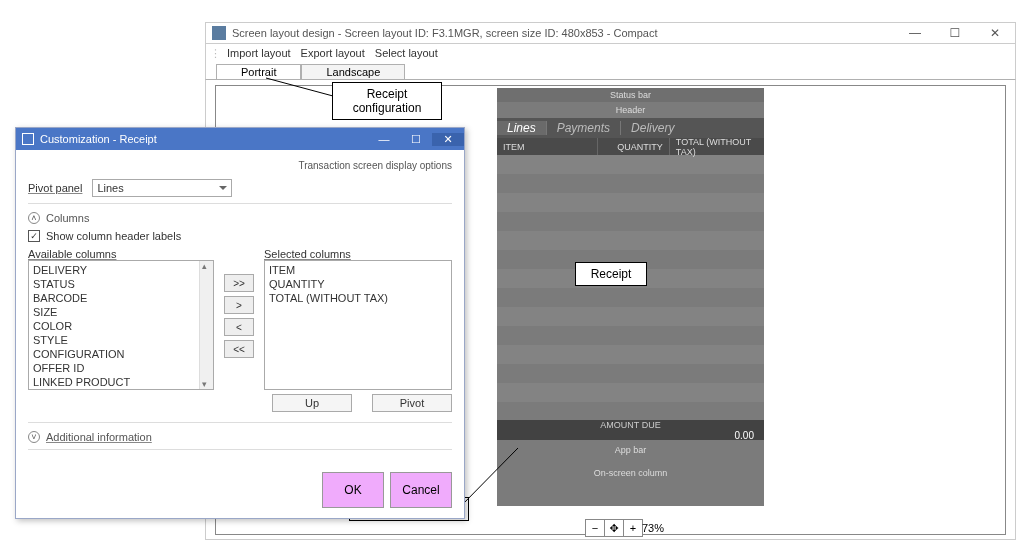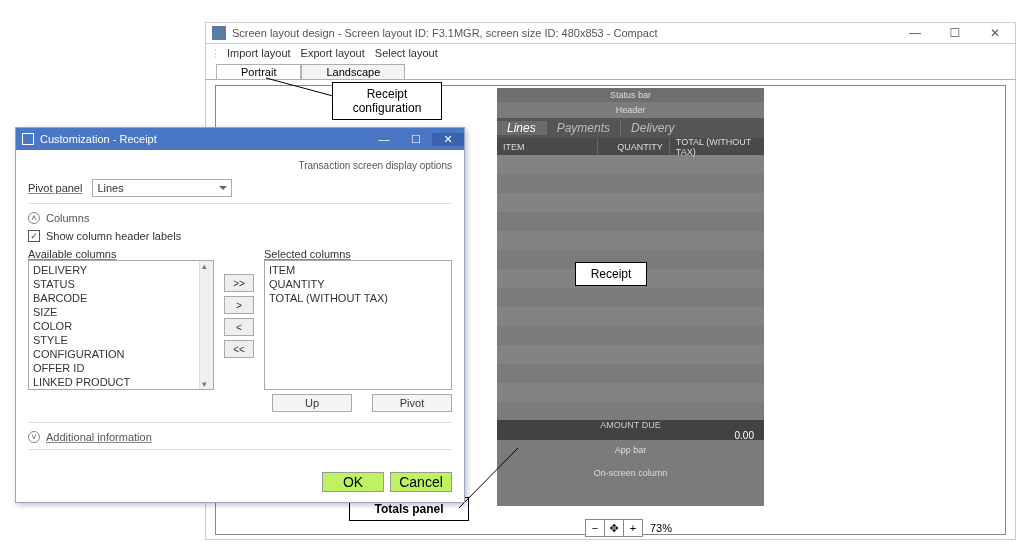--- a/index.html
+++ b/index.html
@@ -35,21 +35,21 @@
   .lines-area .stripe { height:19px;}
   .lines-area .stripe:nth-child(odd){ background:#838383;}
   .lines-area .stripe:nth-child(even){ background:#7b7b7b;}
   .totalsbar { height:20px; background:#424242; display:flex; align-items:center; padding:0 10px; color:#ccc; font-size:9px;flex-direction:column;}
   .totalsbar .amt { margin-left:auto; font-size:10px; color:#fff;}
   .appbar { height:20px; line-height:20px;}
   .onscreen { height:26px; line-height:26px;}
   
   .zoom { position:absolute; left:585px; top:519px; height:18px; display:flex; align-items:center; font-size:11px;}
   .zoom .zbtn { width:20px; height:18px; border:1px solid #888; display:flex; align-items:center; justify-content:center; margin-right:-1px; background:#fff;}
-  .zoom .zlbl { margin-left:8px;}
+  .zoom .zlbl { margin-left:0;}
   
   .callout { position:absolute; border:1px solid #000; background:#fff; font-size:12px; text-align:center; padding:4px 10px;}
   
   .dialog { position:absolute; left:15px; top:127px; width:450px; background:#fff; border:1px solid #9aa7c7; box-shadow:2px 2px 6px rgba(0,0,0,0.25);}
   .dlg-title { height:22px; background:#4a76c6; color:#fff; display:flex; align-items:center; font-size:11px; padding-left:6px;}
   .dlg-title .icn { width:12px; height:12px; border:1px solid #fff; margin-right:6px;}
   .dlg-wbtns { margin-left:auto; display:flex;}
   .dlg-wbtns span{ width:32px; text-align:center; color:#fff; font-size:11px;}
   .dlg-wbtns span:last-child{ background:#3a63ad;}
   .dlg-body { padding:8px 12px 10px 12px; font-size:11px; color:#333;}
@@ -69,21 +69,21 @@
   .avail { flex:0 0 186px;}
   .selcol { flex:1;}
   .avail .sbar { position:absolute; right:0; top:0; bottom:0; width:14px; background:#f0f0f0; border-left:1px solid #ddd;}
   .avail .sbar::before{content:"▴"; position:absolute; top:0; left:2px; font-size:9px; color:#777;}
   .avail .sbar::after{content:"▾"; position:absolute; bottom:0; left:2px; font-size:9px; color:#777;}
   .mover { width:34px; display:flex; flex-direction:column; align-items:center; padding-top:26px; gap:4px;}
   .mbtn { width:30px; height:18px; border:1px solid #aaa; background:#eee; font-size:10px; display:flex; align-items:center; justify-content:center;}
   .below-btns { display:flex; justify-content:flex-end; gap:20px; margin-top:4px;}
   .below-btns .b { width:80px; height:18px; border:1px solid #aaa; background:#f5f5f5; font-size:11px; display:flex; align-items:center; justify-content:center;}
   .dlg-foot { display:flex; justify-content:flex-end; gap:6px; padding:4px 12px 10px;}
-  .dlg-foot .b { width:62px; height:20px; border:1px solid #999; background:#bef264; font-size:14px; display:flex; align-items:center; justify-content:center;}
+  .dlg-foot .b { width:62px; height:36px; border:1px solid #999; background:#f0abfc; font-size:12px; display:flex; align-items:center; justify-content:center;}
   svg.leader { position:absolute; left:0; top:0; pointer-events:none;}
 </style>
 </head>
 <body>
 
 <div class="main-titlebar">
   <span class="icon"></span>
   <span>Screen layout design - Screen layout ID: F3.1MGR, screen size ID: 480x853 - Compact</span>
   <div class="main-winbtns">
     <span>—</span>

